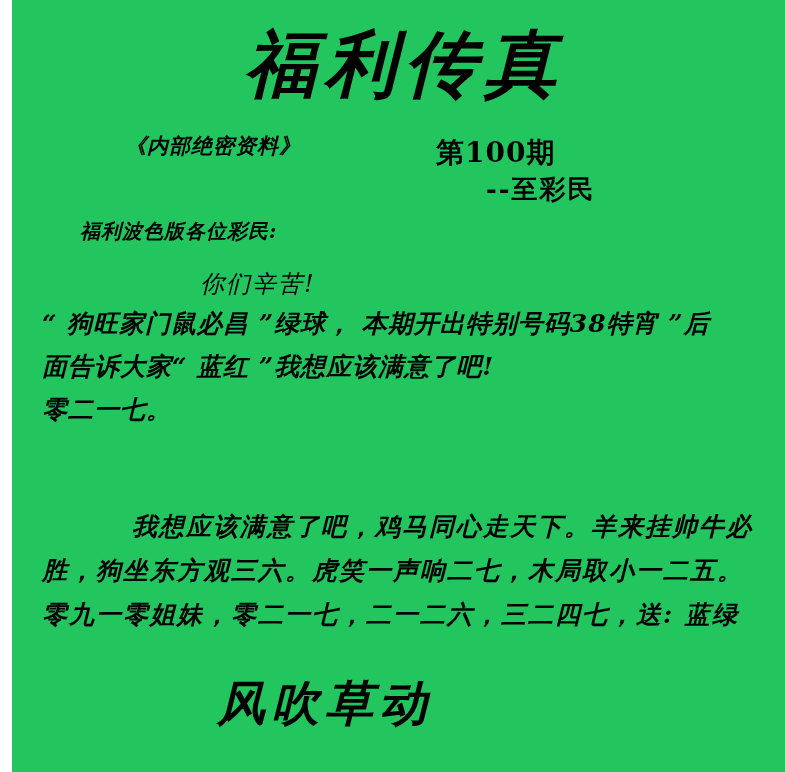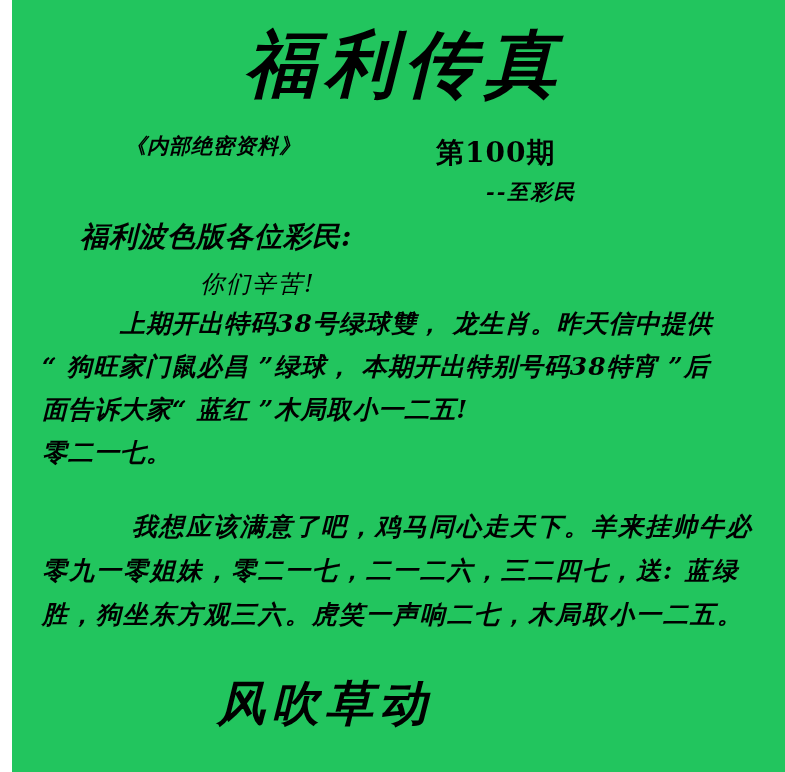--- a/index.html
+++ b/index.html
@@ -56,34 +56,33 @@
     position: absolute;
     left: 424px;
     top: 2px;
     font-family: "DejaVu Serif", serif;
     font-size: 28px;
     font-weight: 700;
     letter-spacing: 1px;
   }
   .addressee {
     position: absolute;
-    top: 178px;
+    top: 172px;
     left: 474px;
     font-family: "DejaVu Serif", serif;
-    font-size: 21px;
+    font-size: 26px;
     font-weight: 700;
-    font-style: italic;
     letter-spacing: 2px;
   }
   .salutation {
     position: absolute;
     top: 218px;
     left: 68px;
     font-family: "DejaVu Serif", serif;
-    font-size: 28px;
+    font-size: 20px;
     font-weight: 700;
     font-style: italic;
     letter-spacing: 1px;
   }
   .greeting {
     position: absolute;
     top: 268px;
     left: 188px;
     font-family: "DejaVu Serif", serif;
     font-size: 24px;
@@ -152,27 +151,26 @@
     <span class="issue">第100期</span>
   </div>
 
   <div class="addressee">--至彩民</div>
 
   <div class="salutation">福利波色版各位彩民:</div>
 
   <div class="greeting">你们辛苦!</div>
 
   <div class="body-block">
-    <div class="body-line indent">上期开出特码38号绿球雙， 龙生肖。昨天信中提供</div>
     <div class="body-line">“ 狗旺家门鼠必昌 ”绿球， 本期开出特别号码38特宵 ”后</div>
-    <div class="body-line">面告诉大家“ 蓝红 ”木局取小一二五!</div>
+    <div class="body-line">面告诉大家“ 蓝红 ”我想应该满意了吧!</div>
     <div class="body-line">零二一七。</div>
   </div>
 
   <div class="verse-block">
     <div class="verse-line indent">我想应该满意了吧，鸡马同心走天下。羊来挂帅牛必</div>
+    <div class="verse-line">胜，狗坐东方观三六。虎笑一声响二七，木局取小一二五。</div>
     <div class="verse-line">零九一零姐妹，零二一七，二一二六，三二四七，送: 蓝绿</div>
-    <div class="verse-line">胜，狗坐东方观三六。虎笑一声响二七，木局取小一二五。</div>
   </div>
 
   <div class="footer">风吹草动</div>
 
 </div>
 
 </body></html>

